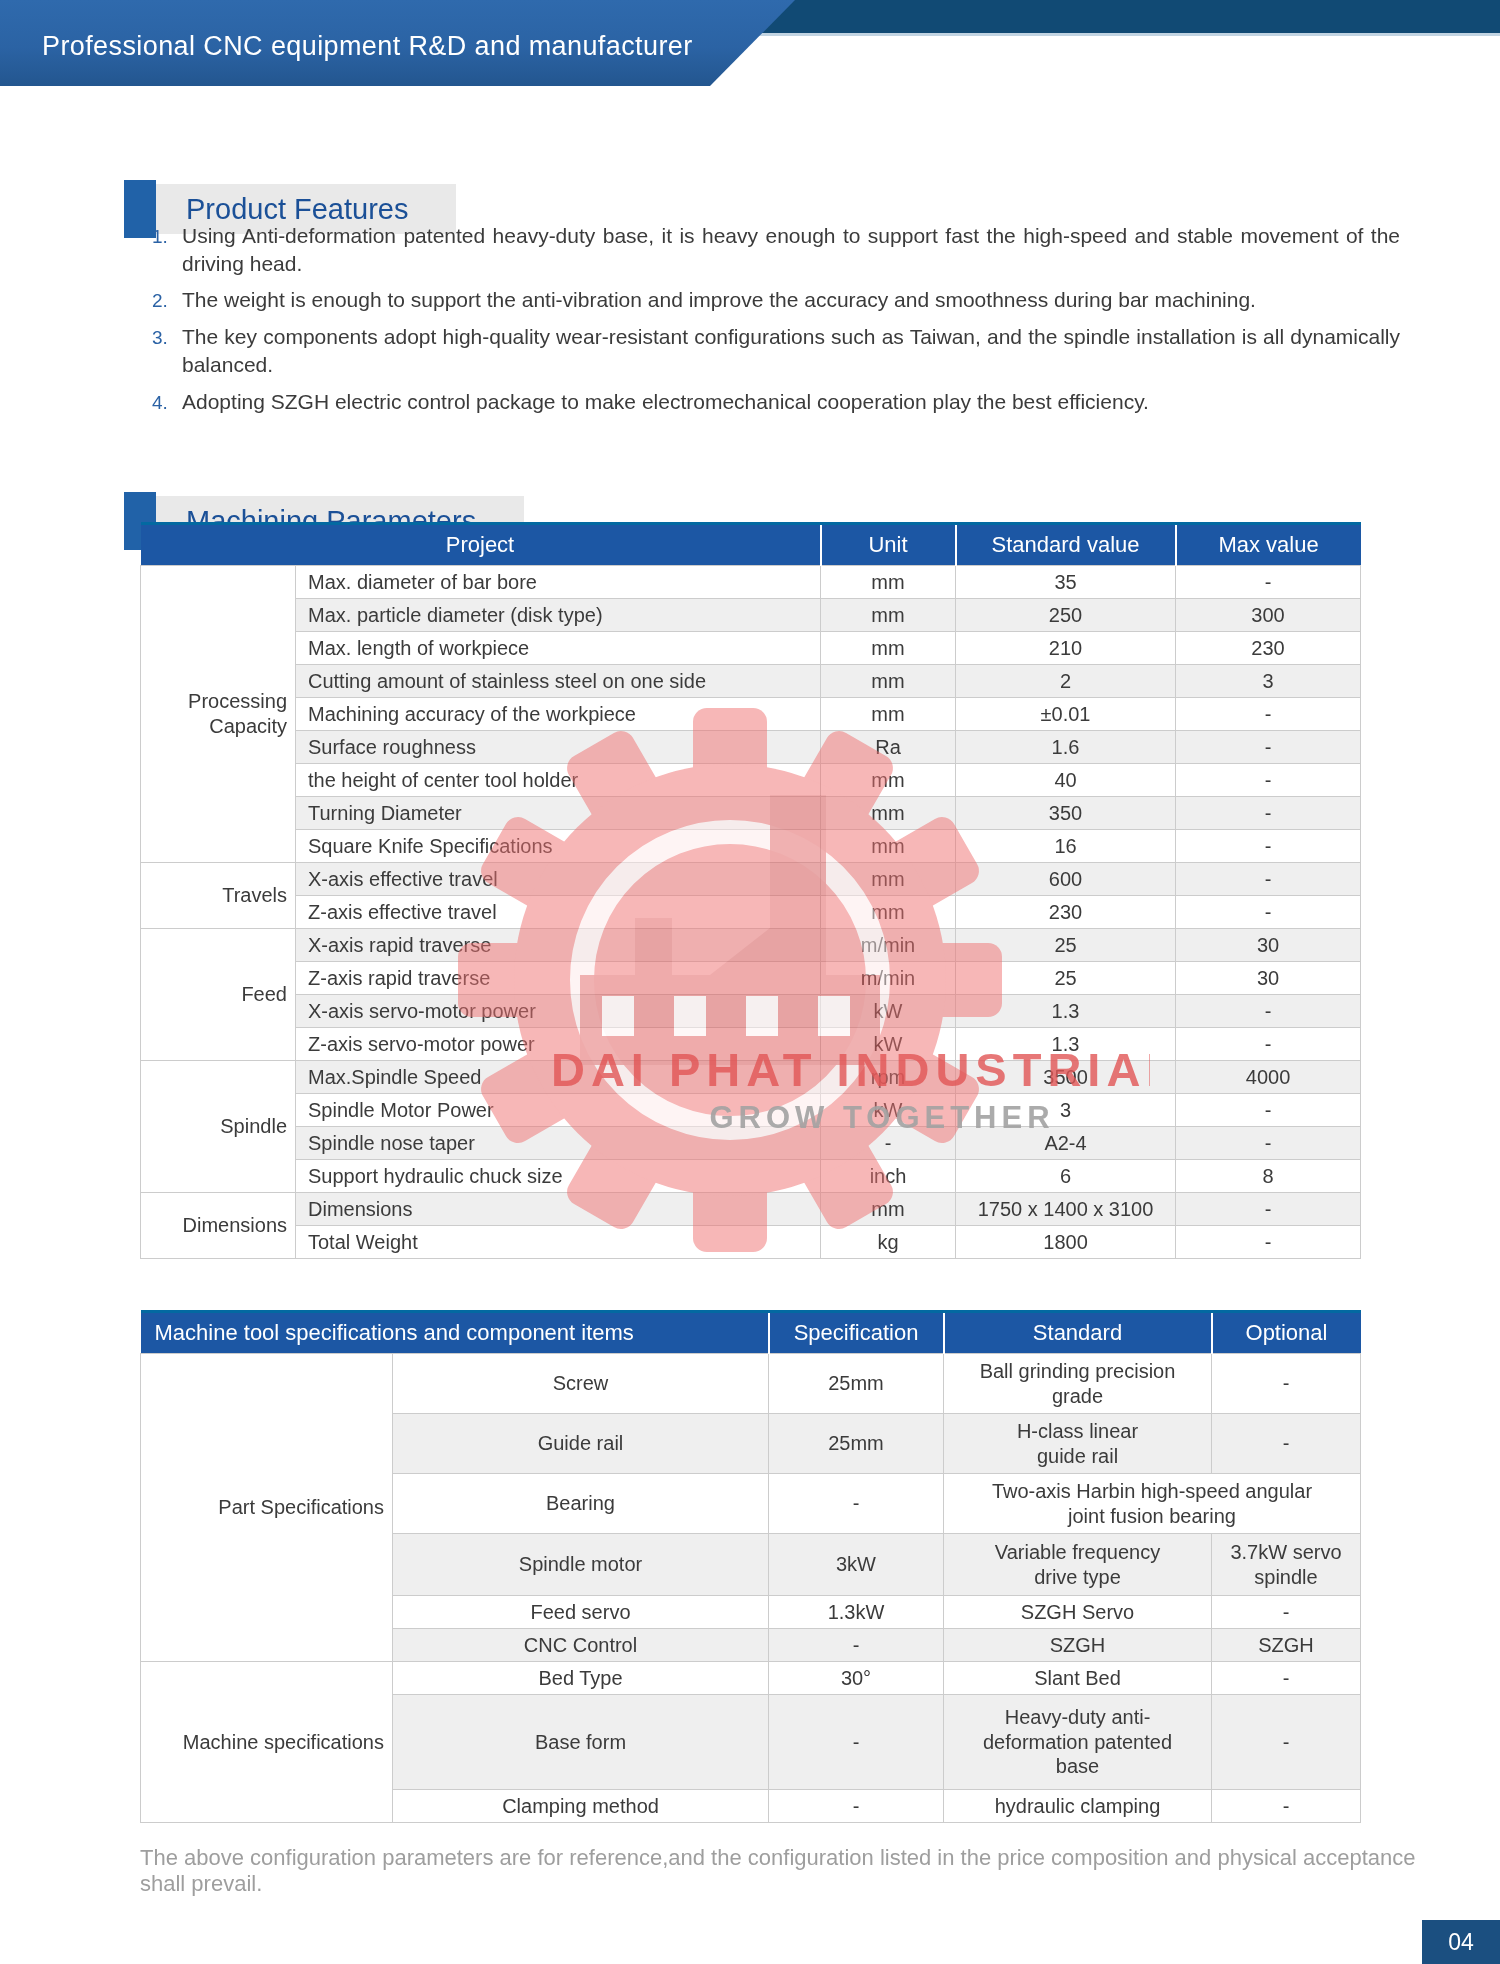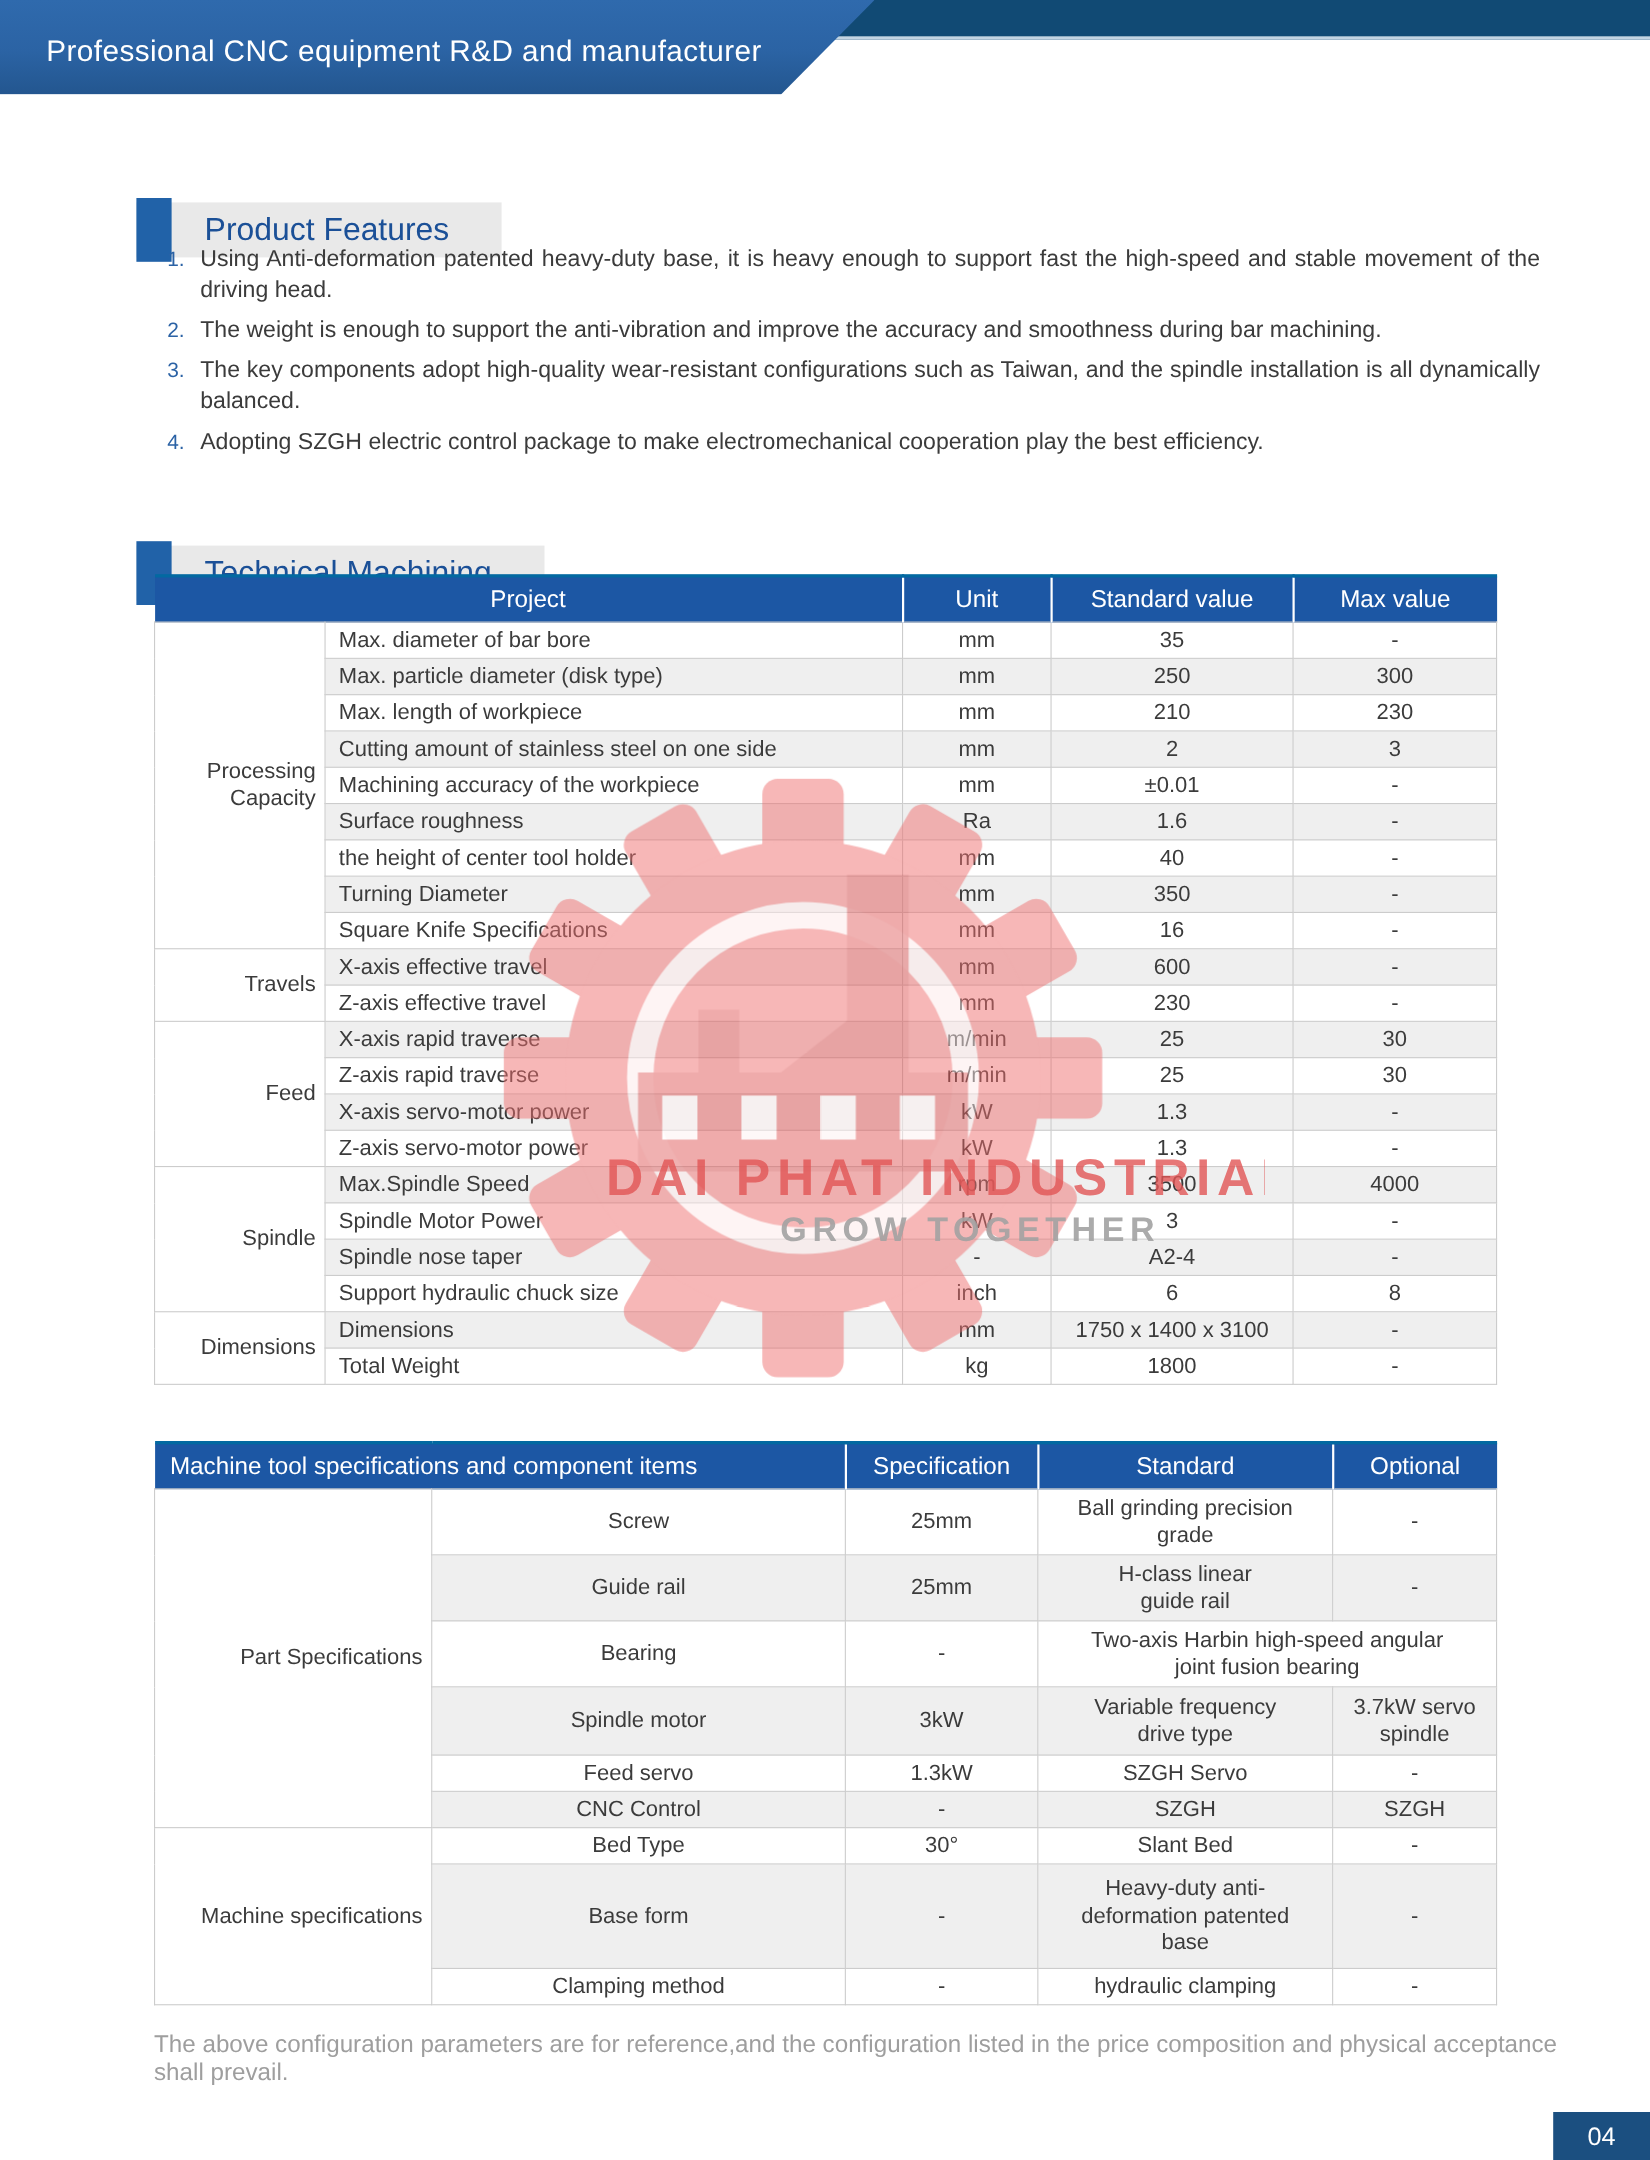--- a/index.html
+++ b/index.html
@@ -46,21 +46,21 @@
 
   
   .wm{position:absolute;left:430px;top:650px;width:720px;height:660px;pointer-events:none;}
   .wm-title{font-size:47px;font-weight:bold;fill:#e25555;letter-spacing:6px;opacity:.8;
             text-anchor:middle;font-family:"Liberation Sans", sans-serif;}
   .wm-slogan{font-size:31px;font-weight:bold;fill:#a2a2a2;letter-spacing:5px;opacity:.9;
              text-anchor:middle;font-family:"Liberation Sans", sans-serif;}
 
   
   .footnote{position:absolute;left:140px;top:1845px;width:1300px;font-size:22px;color:#9e9e9e;}
-  .page-no{position:absolute;right:0;top:1920px;width:88px;height:44px;background:#1b4f80;
+  .page-no{position:absolute;right:0;top:1920px;width:78px;height:44px;background:#1b4f80;
            color:#ffffff;font-size:23px;display:flex;align-items:center;justify-content:center;}
 </style>
 </head>
 <body>
 
 <div class="page">
 
   <div class="top-strip"></div>
   <div class="banner">
     <span>Professional CNC equipment R&amp;D and manufacturer</span>
@@ -88,21 +88,21 @@
       </li>
       <li>
         <span class="num">4.</span>
         <span class="txt">Adopting SZGH electric control package to make electromechanical cooperation play the best efficiency.</span>
       </li>
     </ol>
 
   <div class="heading" style="top:452px">
     <span class="sq"></span>
     <div class="hbar">
-      <span class="ht">Technical Machining</span>
+      <span class="ht">Machining Parameters</span>
     </div>
   </div>
 
   <table class="t" id="t1">
     <colgroup>
       <col style="width:155px">
         <col style="width:525px">
         <col style="width:135px">
       <col style="width:220px">
         <col style="width:185px">

